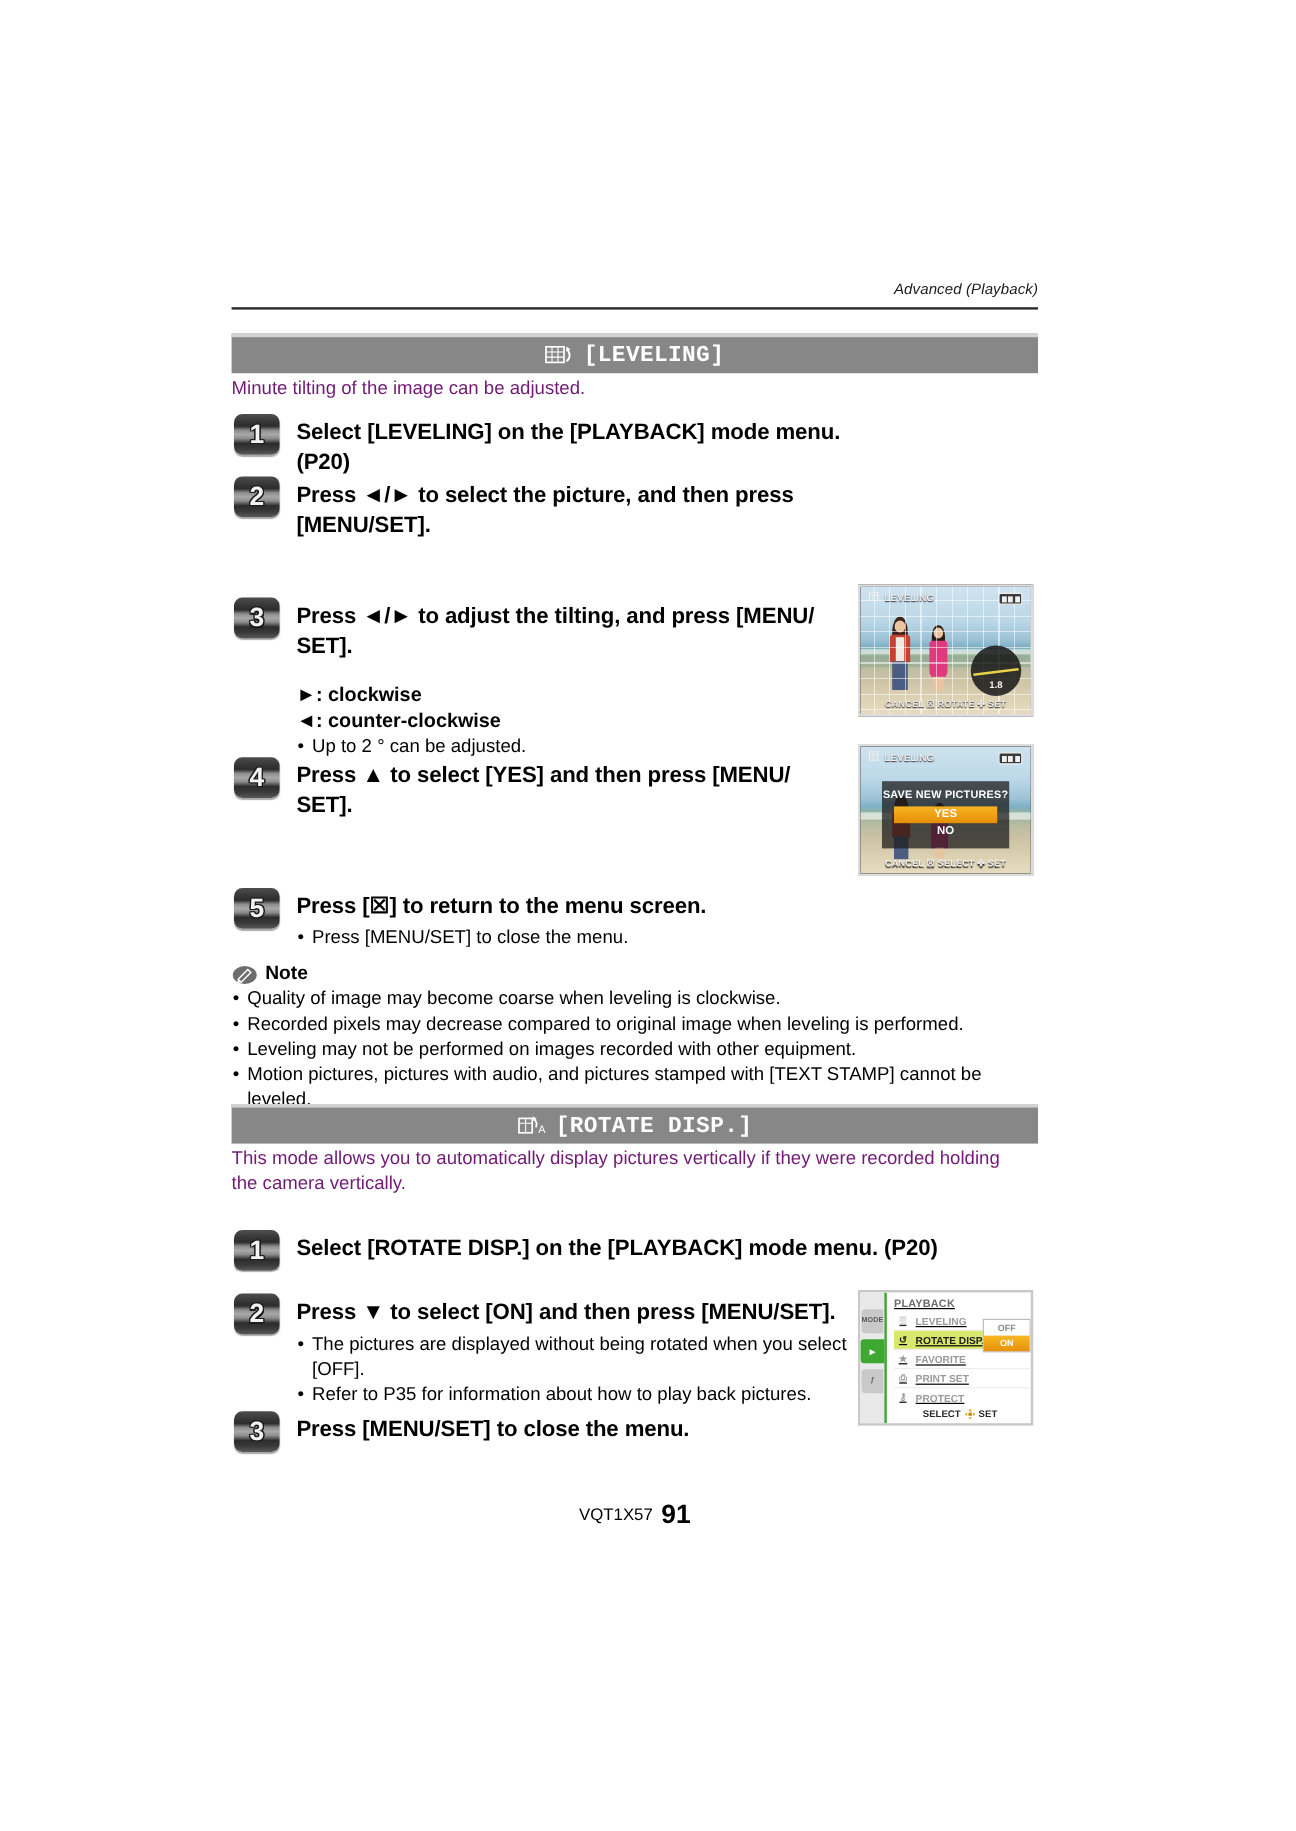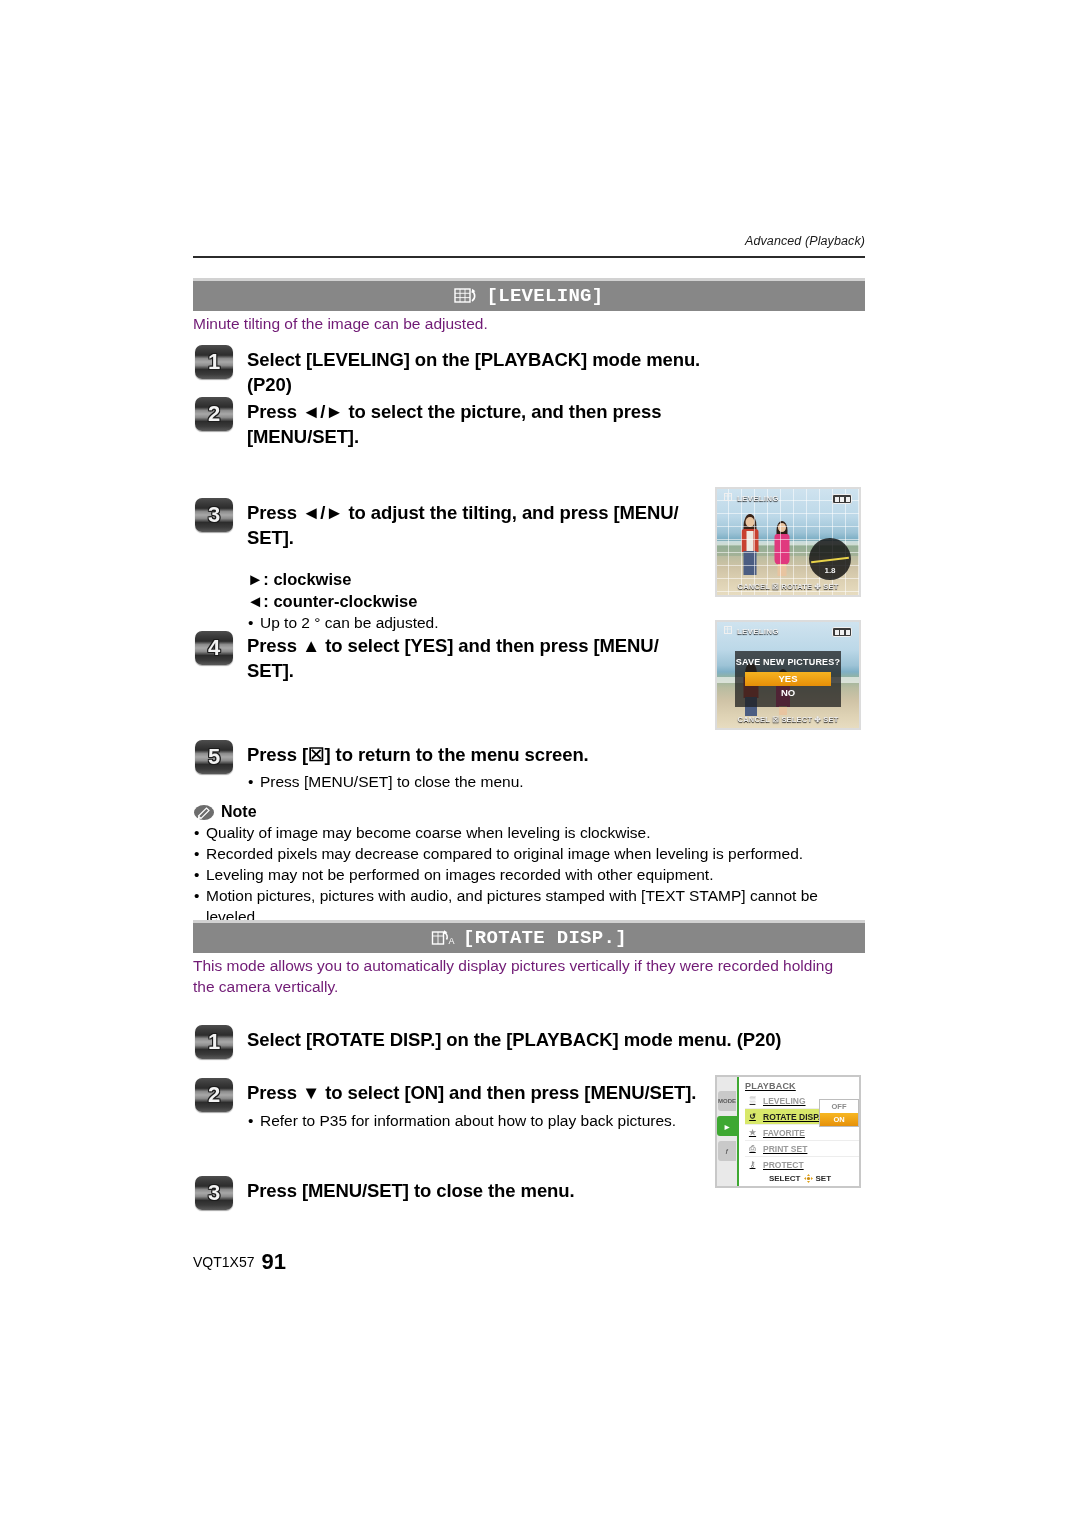--- a/index.html
+++ b/index.html
@@ -159,21 +159,21 @@
     width: 22px; height: 17px;
     flex: 0 0 auto;
   }
 
   
   .footer {
     position: absolute;
     left: 193px;
     top: 1249px;
     width: 672px;
-    text-align: left;
+    text-align: center;
     font-size: 14px;
     color: #000;
   }
   .footer .pageno {
     font-size: 22px;
     font-weight: bold;
     margin-left: 7px;
     vertical-align: -2px;
   }
 
@@ -615,20 +615,21 @@
 
   <div class="step" style="left:195px; top:1025px; width:620px;">
     <div class="stepnum">1</div>
     <div class="steptext" style="width:570px;">Select [ROTATE DISP.] on the [PLAYBACK] mode menu. (P20)</div>
   </div>
 
   <div class="step" style="left:195px; top:1078px; width:520px;">
     <div class="stepnum">2</div>
     <div class="steptext" style="width:520px;">Press ▼ to select [ON] and then press [MENU/SET].</div>
     <div class="substeps" style="top:32px; width:460px;">
+      <div class="bullet">The pictures are displayed without being rotated when you select [OFF].</div>
       <div class="bullet">Refer to P35 for information about how to play back pictures.</div>
     </div>
   </div>
 
   <div class="step" style="left:195px; top:1176px; width:520px;">
     <div class="stepnum">3</div>
     <div class="steptext" style="width:470px;">Press [MENU/SET] to close the menu.</div>
   </div>
 
   <div class="lcd menu-lcd" style="left:715px; top:1075px; width:146px; height:113px;">

